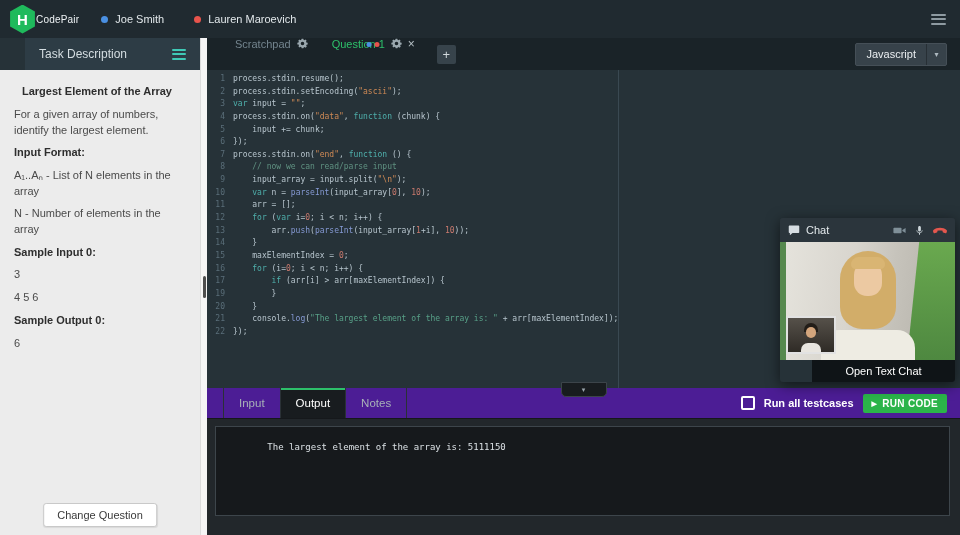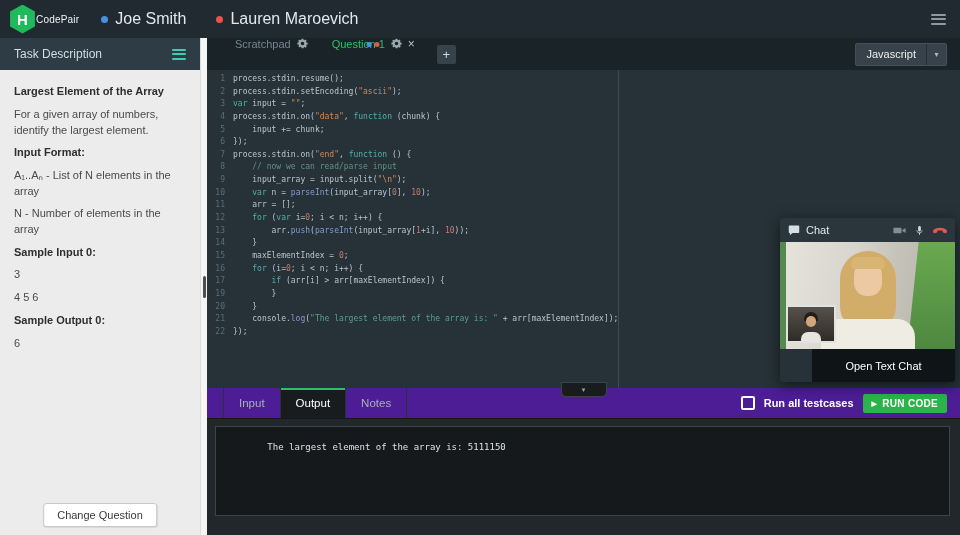--- a/index.html
+++ b/index.html
@@ -7,34 +7,34 @@
        font-family:"Liberation Sans",sans-serif;-webkit-font-smoothing:antialiased;}
 
   
   .topbar{position:absolute;top:0;left:0;right:0;height:38px;background:#202a30;
           display:flex;align-items:center;padding:0 14px 0 9px;box-sizing:border-box;}
   .logo{width:27px;height:29px;background:#1fba5c;color:#fff;font-weight:bold;font-size:15px;
         display:flex;align-items:center;justify-content:center;
         clip-path:polygon(50% 0,96% 24%,96% 76%,50% 100%,4% 76%,4% 24%);}
   .app-name{margin-left:0;color:#eef2f4;font-size:10px;letter-spacing:.2px;}
   .participants{display:flex;gap:30px;margin-left:22px;}
-  .participant{display:flex;align-items:center;gap:7px;color:#e2e8eb;font-size:16px;}
+  .participant{display:flex;align-items:center;gap:7px;color:#e2e8eb;font-size:11px;}
   .pdot{width:7px;height:7px;border-radius:50%;}
   .menu-btn{margin-left:auto;display:flex;flex-direction:column;gap:2.5px;cursor:pointer;}
   .menu-btn span{display:block;width:15px;height:2px;background:#8e9aa1;border-radius:1px;}
 
   
   .sidebar{position:absolute;top:38px;left:0;width:200px;bottom:0;}
-  .sidebar-header{height:32px;background:#2d3c45;display:flex;align-items:center;padding:0 14px;}
+  .sidebar-header{height:32px;background:#2d3c45;display:flex;align-items:center;padding:0 14px;margin-left:25px;}
   .sidebar-header .label{color:#d4dde1;font-size:12px;}
   .menu-teal{margin-left:auto;display:flex;flex-direction:column;gap:2.5px;cursor:pointer;}
   .menu-teal span{display:block;width:14px;height:2px;background:#3fc9b6;border-radius:1px;}
   .sidebar-body{position:absolute;top:32px;left:0;right:0;bottom:0;background:#ececec;
                 padding:10px 14px;overflow:hidden;box-sizing:border-box;}
-  .task-title{font-size:11px;font-weight:bold;color:#2e2e2e;margin:4px 0 2px;line-height:1.45;}
+  .task-title{font-size:11px;font-weight:bold;color:#2e2e2e;margin:4px 8px 2px;line-height:1.45;}
   .task-h{font-size:11px;font-weight:bold;color:#2e2e2e;margin:7px 0 1px;line-height:1.45;}
   .task-p{font-size:11px;color:#4b4b4b;line-height:1.42;margin:7px 0;}
   .change-q{position:absolute;left:50%;bottom:8px;transform:translateX(-50%);background:#fff;
             border:1px solid #c9c9c9;border-radius:3px;font-size:11px;color:#3a3a3a;
             padding:5px 13px;white-space:nowrap;font-family:inherit;cursor:pointer;box-shadow:0 1px 1px rgba(0,0,0,.08);}
 
   
   .gutter-strip{position:absolute;top:38px;left:200px;width:7px;bottom:0;background:#f5f5f5;
                 border-left:1px solid #dcdcdc;box-sizing:border-box;}
   .drag-handle{position:absolute;left:2px;top:238px;width:3px;height:22px;background:#4d4d4d;border-radius:2px;cursor:col-resize;}
@@ -104,21 +104,21 @@
   .face{position:absolute;left:50%;top:20px;margin-left:-14px;width:28px;height:34px;background:#ecc9a2;border-radius:13px;}
   .fringe{position:absolute;left:50%;top:15px;margin-left:-17px;width:34px;height:12px;background:#d9b573;
           border-radius:17px 17px 10px 10px;}
   .shirt{position:absolute;left:50%;bottom:0;margin-left:-47px;width:94px;height:30px;background:#eeece3;
          border-radius:18px 18px 0 0;}
   .selfview{position:absolute;left:6px;bottom:6px;width:46px;height:34px;border:2px solid #e2e2e2;
             background:linear-gradient(#56514a,#2f2b26);}
   .sv-hair{position:absolute;top:5px;left:50%;margin-left:-7px;width:14px;height:9px;background:#221d18;border-radius:7px 7px 0 0;}
   .sv-face{position:absolute;top:9px;left:50%;margin-left:-5px;width:10px;height:11px;background:#d3a57c;border-radius:5px;}
   .sv-shirt{position:absolute;bottom:0;left:50%;margin-left:-10px;width:20px;height:9px;background:#e8e5df;border-radius:7px 7px 0 0;}
-  .vfooter{height:33px;flex:none;background:rgba(13,17,20,.9);color:#fff;font-size:11px;display:flex;
+  .vfooter{height:22px;flex:none;background:rgba(13,17,20,.9);color:#fff;font-size:11px;display:flex;
            align-items:center;justify-content:center;cursor:pointer;margin-left:32px;}
 </style>
 </head>
 <body>
 
 <div class="app">
 
   <header class="topbar">
     <div class="logo">H</div>
     <div class="app-name">CodePair</div>

